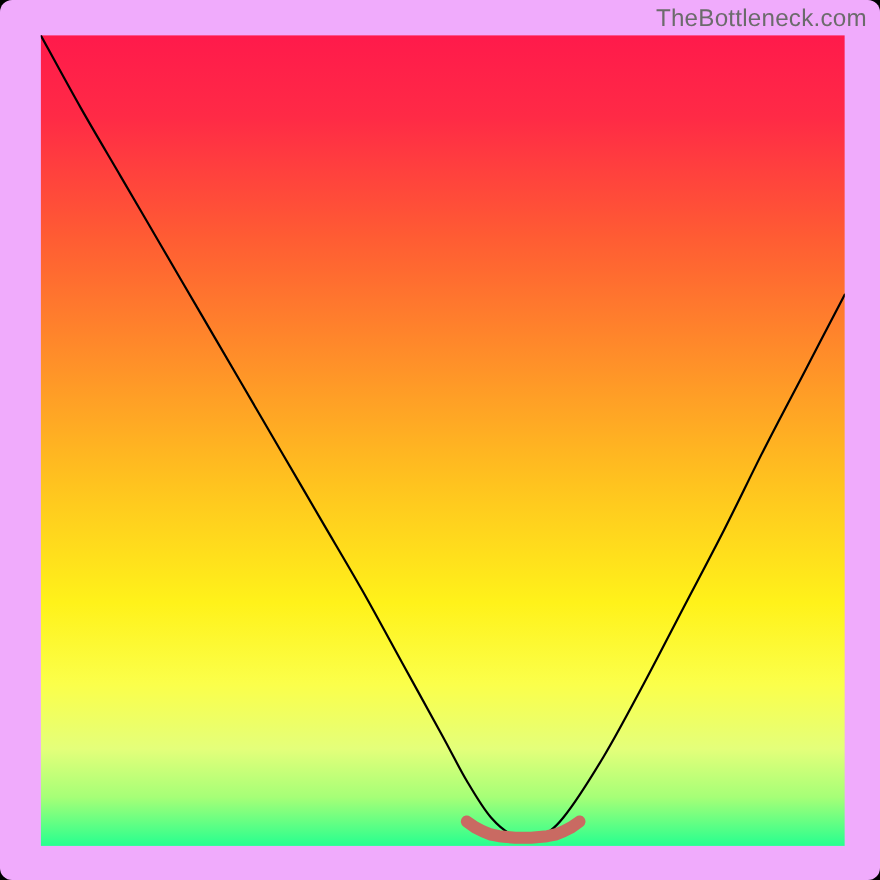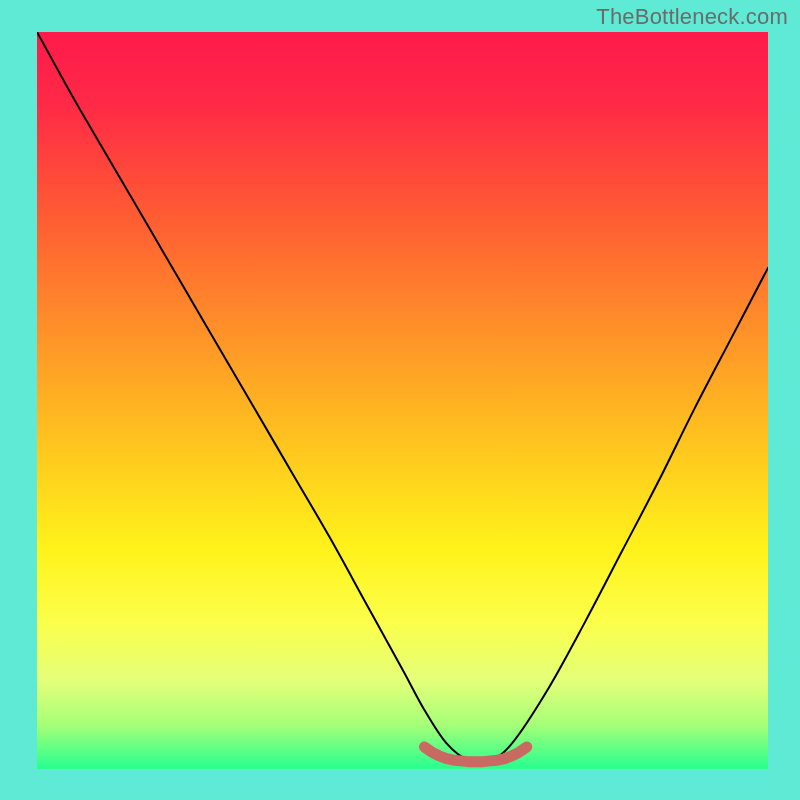--- a/index.html
+++ b/index.html
@@ -8,21 +8,22 @@
     width: 800px;
     height: 800px;
     background: #000;
     overflow: hidden;
     font-family: Arial, Helvetica, sans-serif;
   }
   .frame {
     position: relative;
     width: 800px;
     height: 800px;
-    background: #5eead4;
+    background: #f0abfc;
+    border-radius: 11px;
   }
   .watermark {
     position: absolute;
     top: 4px;
     right: 12px;
     color: #6b6b6b;
     font-size: 22px;
     font-weight: 500;
     letter-spacing: 0.2px;
     z-index: 10;

